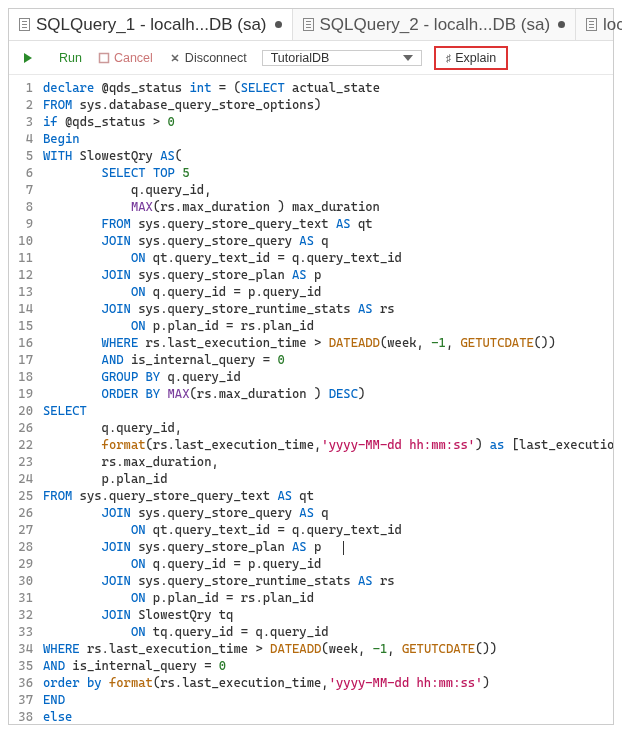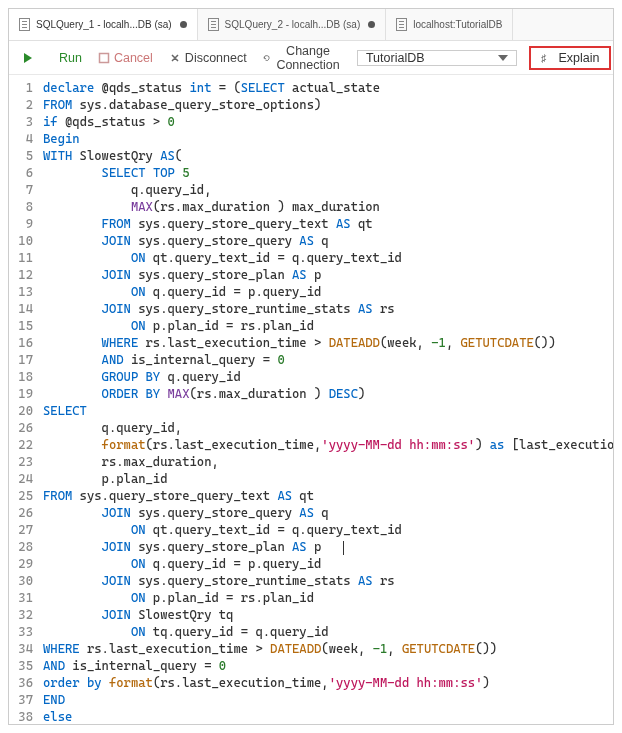--- a/index.html
+++ b/index.html
@@ -9,33 +9,33 @@
     font-family: -apple-system, "Segoe UI", Tahoma, sans-serif;
     font-size: 13px;
     background: #fff;
     color: #333;
     width: 622px;
     height: 733px;
     overflow: hidden;
   }
   .frame { border: 1px solid #ccc; height: 717px; display: flex; flex-direction: column; background: #fff; }
   .tabbar { display: flex; border-bottom: 1px solid #e0e0e0; background: #f9f9f9; height: 32px; align-items: stretch; }
-  .tab { display: flex; align-items: center; gap: 6px; padding: 0 10px; border-right: 1px solid #e0e0e0; font-size: 10px; color: #555; cursor: pointer; white-space: nowrap; }
+  .tab { display: flex; align-items: center; gap: 6px; padding: 0 10px; border-right: 1px solid #e0e0e0; font-size: 17px; color: #555; cursor: pointer; white-space: nowrap; }
   .tab.active { background: #fff; color: #333; }
   .tab .dot { width: 7px; height: 7px; border-radius: 50%; background: #555; margin-left: 2px; }
   .tab .doc-ico { width: 11px; height: 13px; border: 1px solid #888; position: relative; }
   .tab .doc-ico::before { content: ""; position: absolute; top:2px; left:2px; right:2px; height:1px; background:#888; box-shadow: 0 3px 0 #888, 0 6px 0 #888; }
   .toolbar { display: flex; align-items: center; gap: 6px; padding: 4px 8px; border-bottom: 1px solid #e8e8e8; height: 34px; font-size: 12.5px; }
   .btn { display: flex; align-items: center; gap: 4px; padding: 2px 5px; color: #444; cursor: pointer; border: none; background: none; font-size: 12.5px; }
   .btn svg { width: 12px; height: 12px; }
   .run { color: #2a8a2a; gap: 25px; }
   .cancel { color: #c77; }
   .dbselect { display: flex; align-items: center; border: 1px solid #ccc; height: 16px; margin-left: 4px; flex: 0 0 160px; padding: 0 8px; justify-content: space-between; cursor: pointer; }
   .chev { width: 0; height: 0; border-left: 5px solid transparent; border-right: 5px solid transparent; border-top: 6px solid #666; }
-  .explain { display: flex; align-items: center; gap: 12px; border: 2px solid #d33; padding: 3px 10px; margin-left: 6px; color: #333; cursor: pointer; }
+  .explain { display: flex; align-items: center; gap: 4px; border: 2px solid #d33; padding: 3px 10px; margin-left: 6px; color: #333; cursor: pointer; }
   .explain .exp-ico::before { content: "♯"; color: #666; font-size: 11px; }
   .editor { flex: 1; display: flex; font-family: "Cascadia Code", Consolas, "Courier New", monospace; font-size: 12.5px; line-height: 17px; overflow: hidden; }
   .gutter { width: 32px; text-align: right; color: #888; padding: 4px 8px 4px 0; user-select: none; }
   .code { flex: 1; padding: 4px 6px 4px 2px; white-space: pre; overflow: hidden; }
   .kw { color: #0468C5; }
   .fn { color: #7a3e9d; }
   .fn2 { color: #b46a0e; }
   .str { color: #be185d; }
   .num { color: #2a7a2a; }
   .var { color: #333; }
@@ -74,27 +74,20 @@
       <svg viewBox="0 0 12 12">
           <rect x="1.5" y="1.5" width="9" height="9" fill="none" stroke="#c99" stroke-width="1.5"></rect>
         </svg>
       <span>Cancel</span>
     </button>
     <button class="btn">
       <svg viewBox="0 0 12 12">
           <path d="M3 3 L6 6 M6 6 L9 3 M3 9 L6 6 M6 6 L9 9" stroke="#666" stroke-width="1.5" fill="none"></path>
         </svg>
       <span>Disconnect</span>
-    </button>
-    <button class="btn">
-      <svg viewBox="0 0 12 12">
-          <path d="M2 6 A4 4 0 1 1 4 9.5" stroke="#666" stroke-width="1.3" fill="none"></path>
-          <path d="M2 4 L2 7 L5 7" stroke="#666" stroke-width="1.3" fill="none"></path>
-        </svg>
-      <span>Change Connection</span>
     </button>
     <div class="dbselect">
       <span>TutorialDB</span>
       <span class="chev"></span>
     </div>
     <div class="explain">
       <span class="exp-ico"></span>
       <span>Explain</span>
     </div>
   </div>

